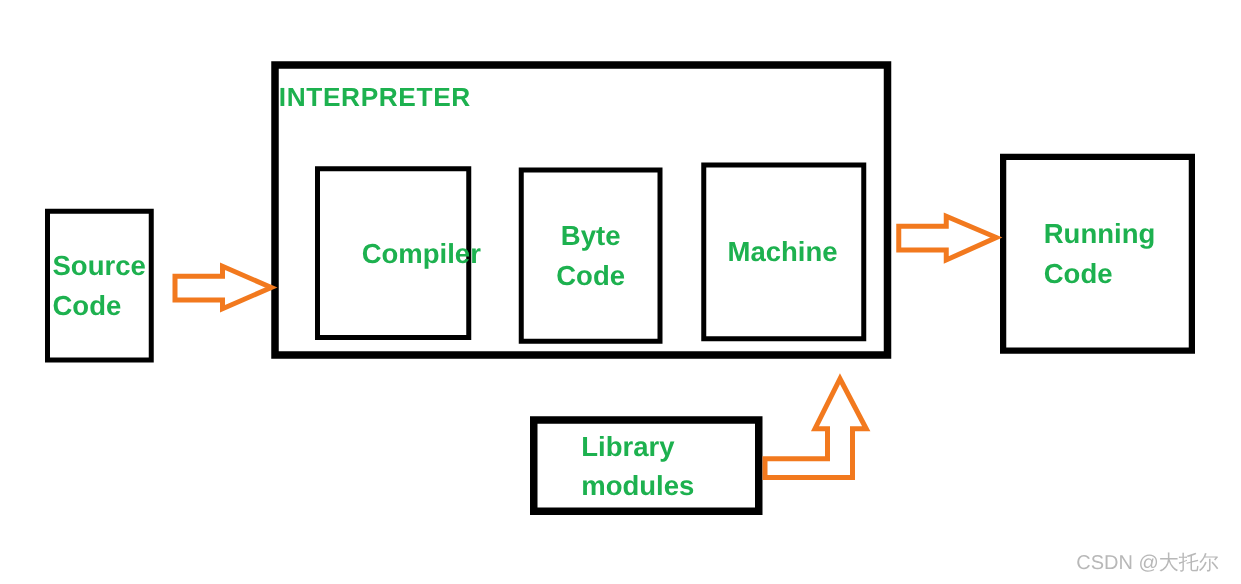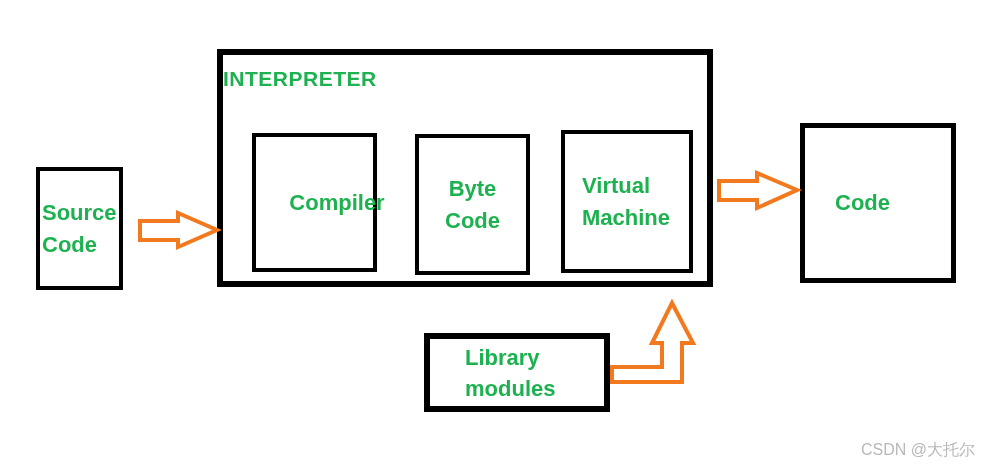--- a/index.html
+++ b/index.html
@@ -117,28 +117,28 @@
 
     <div class="inner-box byte-code-box">
       <div class="label">
         <span>Byte</span>
         <span>Code</span>
       </div>
     </div>
 
     <div class="inner-box vm-box">
       <div class="label">
-        <span>Virtual</span>
         <span>Machine</span>
       </div>
     </div>
   </div>
 
   <div class="box running-box">
     <div class="label">
+      <span>Running</span>
       <span>Code</span>
     </div>
   </div>
 
   <div class="box library-box">
     <div class="label">
       <span>Library</span>
       <span>modules</span>
     </div>
   </div>

